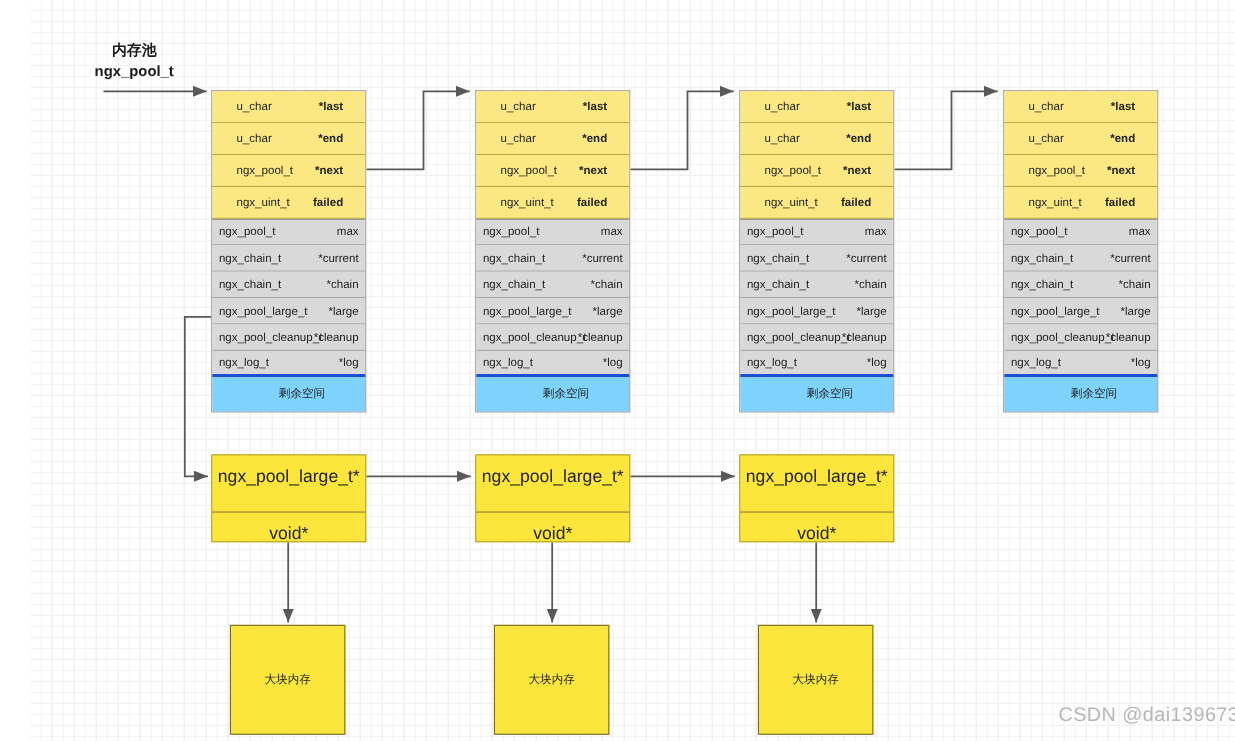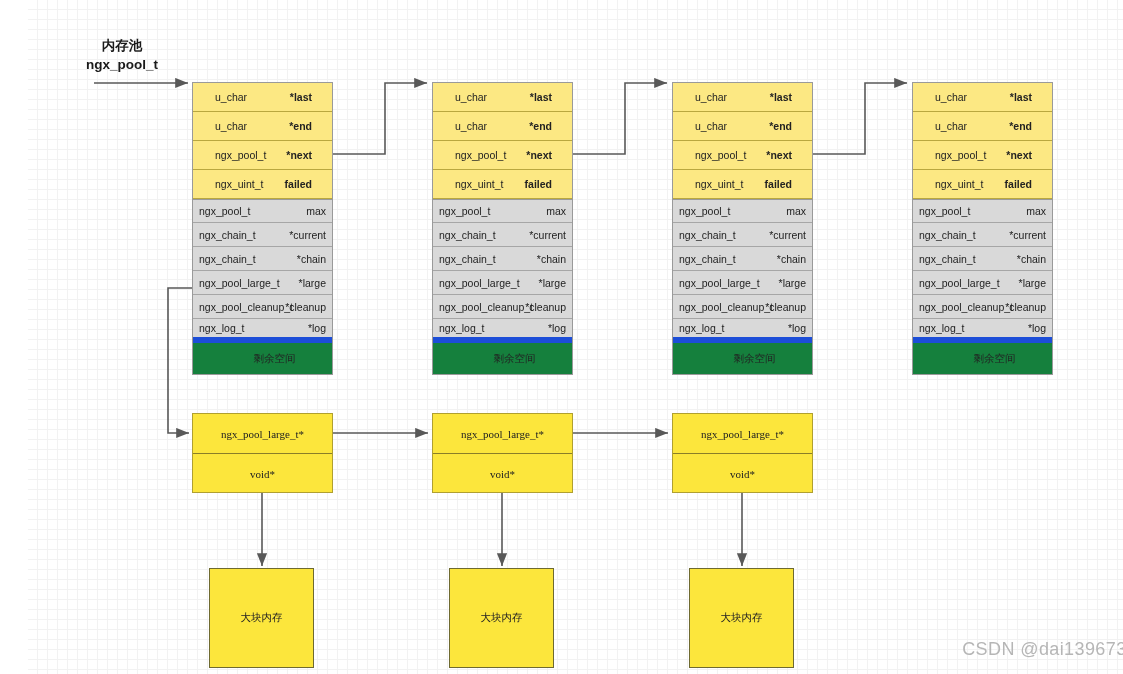--- a/index.html
+++ b/index.html
@@ -74,62 +74,61 @@
     border-bottom: 1px solid #b9a73f;
   }
   .row.head:last-of-type { border-bottom: none; }
   .row.gray {
     background: #d9d9d9;
     height: 24px;
     border-bottom: 1px solid #a6a6a6;
     border-top: none;
   }
   .row.gray.first { border-top: 1px solid #9a9a9a; }
-  .row.gray.last { border-bottom: 6px solid #1d4ed8; }
+  .row.gray.last { border-bottom: 3px solid #1d4ed8; }
   .row .ftype {
     position: absolute;
     left: 6px;
     top: 50%;
     transform: translateY(-50%);
     white-space: nowrap;
   }
   .row .fname {
     position: absolute;
     right: 6px;
     top: 50%;
     transform: translateY(-50%);
     white-space: nowrap;
   }
   .row.head .ftype { left: 22px; }
   .row.head .fname { right: 20px; font-weight: bold; }
   .row.free {
     height: 31px;
-    background: #15803d;
+    background: #7dd3fc;
     text-align: center;
     line-height: 31px;
     font-size: 10.5px;
     color: #222;
   }
 
   .large-box {
     position: absolute;
     width: 141px;
     height: 80px;
     border: 1px solid #b0a030;
     box-sizing: border-box;
     background: #fce63c;
   }
   .large-box .lrow {
-    height: 40px;
+    height: 52px;
     line-height: 40px;
     text-align: center;
-    font-size: 11px;
+    font-size: 16px;
     color: #222;
     box-sizing: border-box;
-    font-family: Liberation Serif, serif;
   }
   .large-box .lrow.top { border-bottom: 1px solid #8a7e28; }
 
   .mem-box {
     position: absolute;
     width: 105px;
     height: 100px;
     border: 1px solid #6e6a30;
     box-sizing: border-box;
     background: #fce63c;

